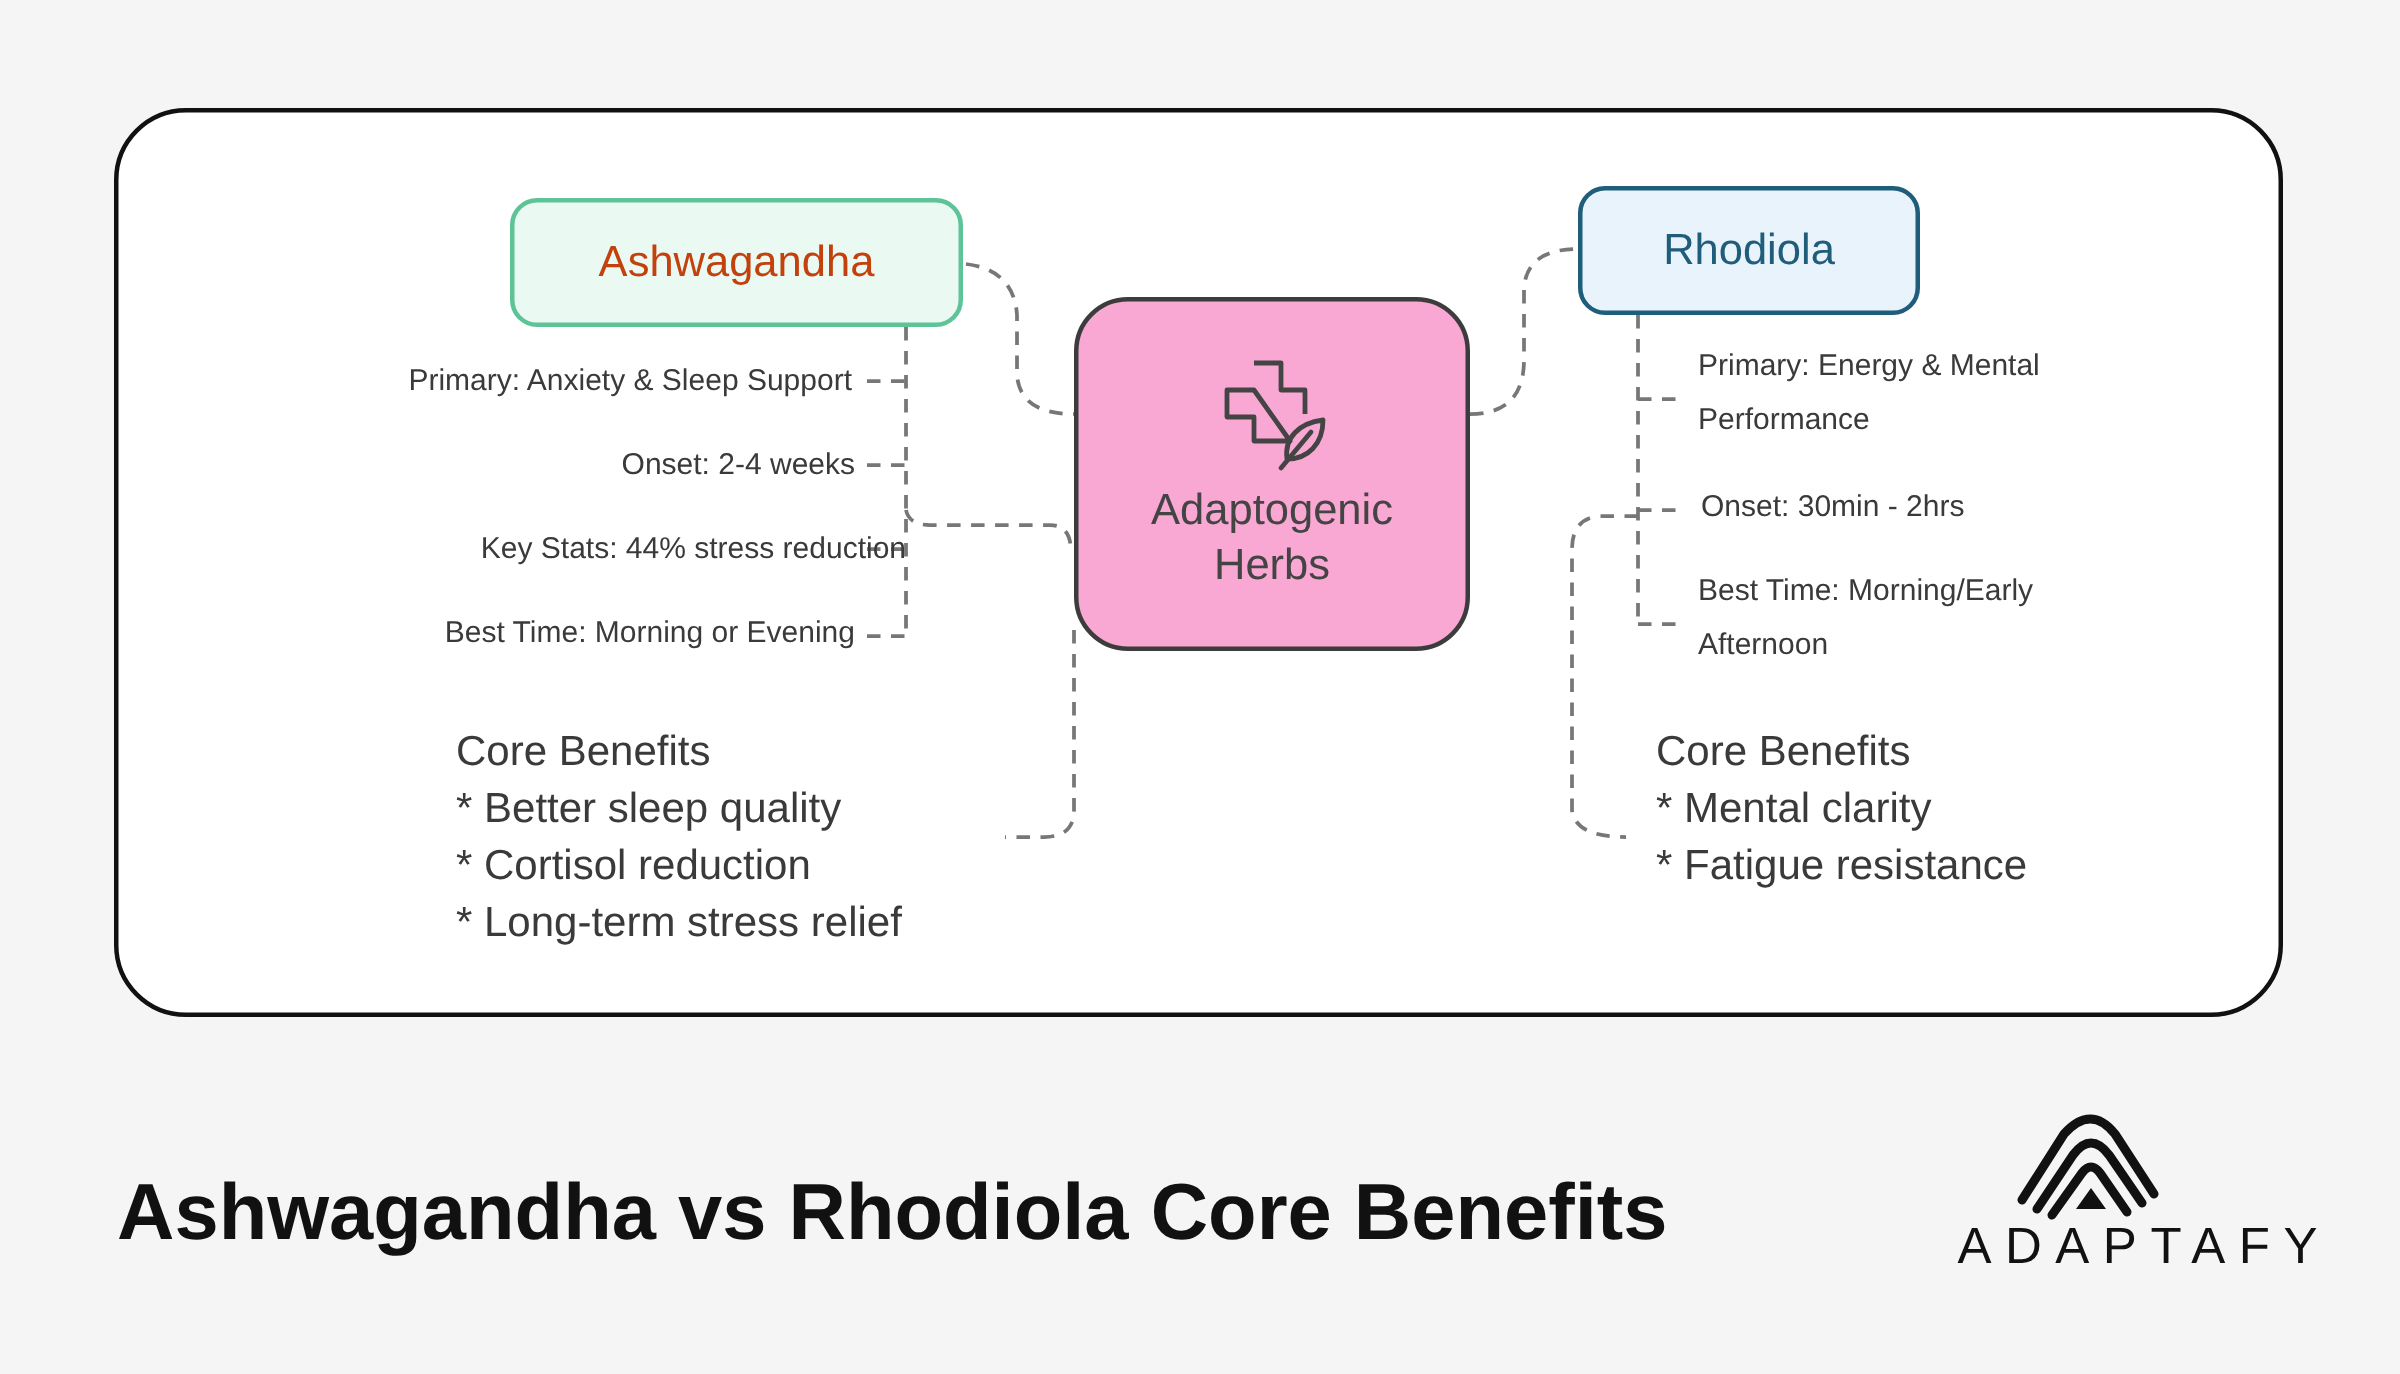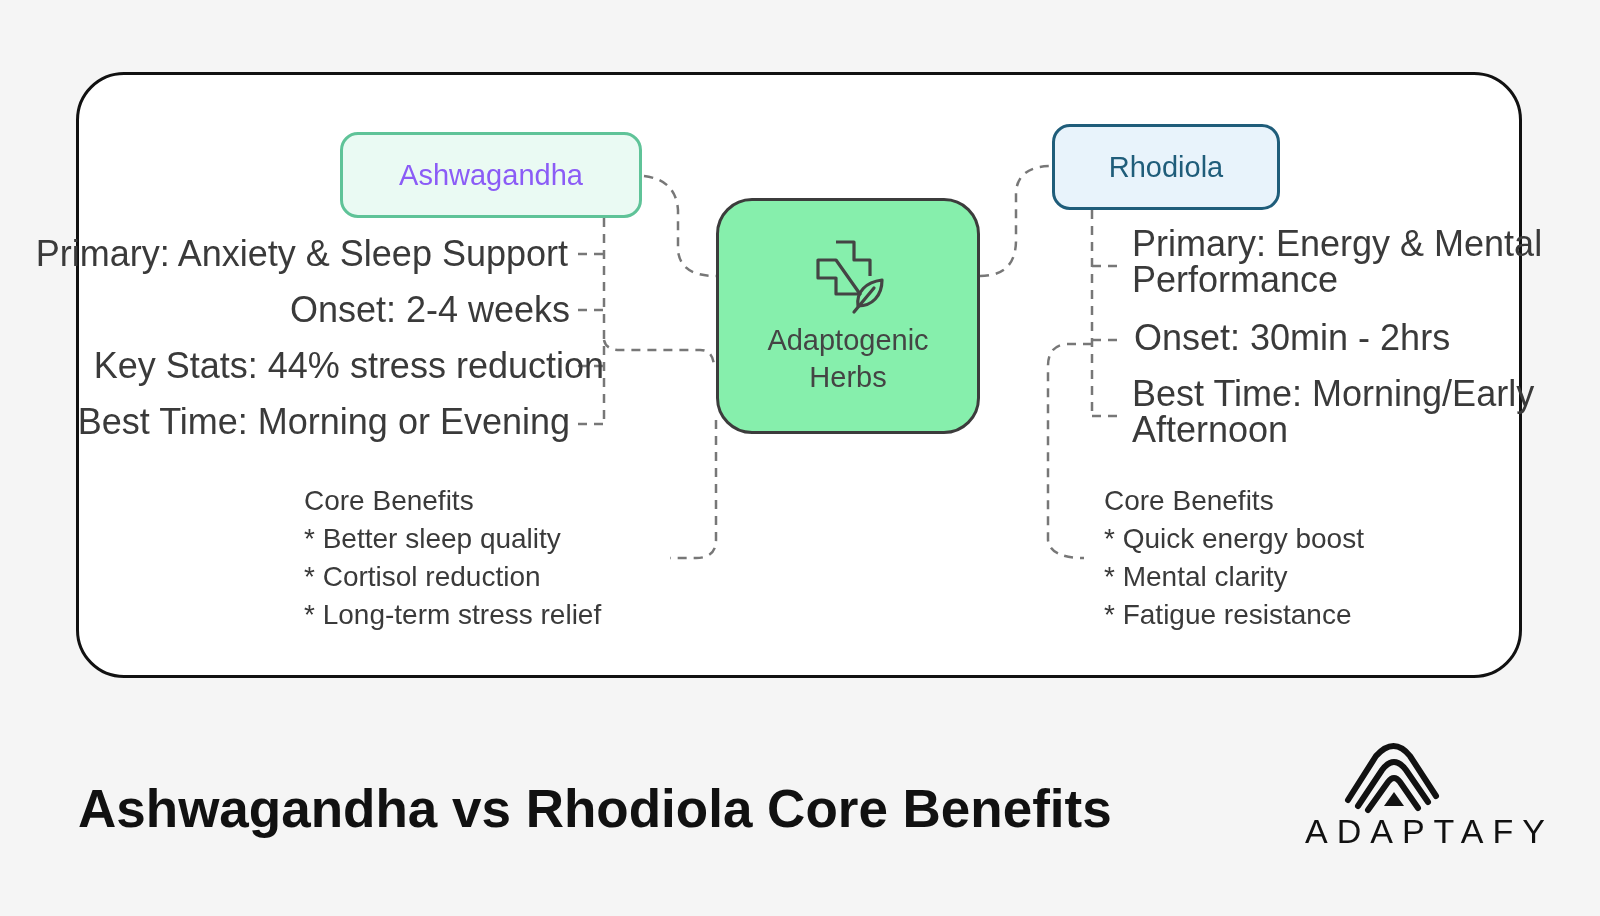--- a/index.html
+++ b/index.html
@@ -1,24 +1,24 @@
 <!DOCTYPE html>
 <html><head>
 <meta charset="utf-8">
 <style>
   html, body { margin:0; padding:0; }
   body { width:1600px; height:916px; background:#f5f5f5; position:relative; overflow:hidden; font-family:"Liberation Sans", sans-serif; color:#3a3a3a; }
   .card { position:absolute; left:76px; top:72px; width:1446px; height:606px; background:#fff; border:3px solid #111; border-radius:48px; box-sizing:border-box; }
   svg.lines { position:absolute; left:0; top:0; }
   .node { position:absolute; box-sizing:border-box; display:flex; align-items:center; justify-content:center; font-size:29px; border-radius:18px; }
-  .ash { left:340px; top:132px; width:302px; height:86px; background:#eafaf3; border:3px solid #5fc398; color:#8b5cf6; }
+  .ash { left:340px; top:132px; width:302px; height:86px; background:#eafaf3; border:3px solid #5fc398; color:#c2410c; }
   .rho { left:1052px; top:124px; width:228px; height:86px; background:#e8f3fb; border:3px solid #1f5d7a; color:#1f5d7a;text-align:center; }
-  .center { left:716px; top:198px; width:264px; height:236px; background:#86efac; border:3px solid #3c3c3c; border-radius:36px; flex-direction:column; font-size:29px; color:#444; text-align:center; line-height:37px; }
+  .center { left:716px; top:198px; width:264px; height:236px; background:#f9a8d4; border:3px solid #3c3c3c; border-radius:36px; flex-direction:column; font-size:29px; color:#444; text-align:center; line-height:37px; }
   .center svg { margin-bottom:6px; }
-  .t { position:absolute; font-size:36px; color:#3a3a3a; white-space:nowrap; line-height:36px; }
+  .t { position:absolute; font-size:20px; color:#3a3a3a; white-space:nowrap; line-height:36px; }
   .right { text-align:right; }
   .block { position:absolute; font-size:28px; color:#3a3a3a; line-height:38px; }
   .title { position:absolute; left:78px; top:778px; font-size:53px; font-weight:bold; color:#111; }
   .logo { position:absolute; left:1268px; top:740px; width:260px; height:110px; }
   .logo-text { position:absolute; left:1270px; top:812px; font-size:34px; font-weight:normal; letter-spacing:9px; color:#111;margin-left:35px; }
 </style>
 </head>
 <body>
 
 <div class="card"></div>
@@ -83,21 +83,20 @@
   <div>Performance</div>
 </div>
 <div class="t" style="left:1134px; top:320px;">Onset: 30min - 2hrs</div>
 <div class="t" style="left:1132px; top:376px;">
   <div>Best Time: Morning/Early</div>
   <div>Afternoon</div>
 </div>
 
 <div class="block" style="left:1104px; top:482px;">
   <div>Core Benefits</div>
-  <div>* Quick energy boost</div>
   <div>* Mental clarity</div>
   <div>* Fatigue resistance</div>
 </div>
 
 <div class="title">Ashwagandha vs Rhodiola Core Benefits</div>
 
 <svg class="logo" viewBox="0 0 260 110">
   <g fill="none" stroke="#111" stroke-width="6" stroke-linecap="round">
     <path d="M80 60 L108 16 Q126 -4 142 16 L168 56"></path>
     <path d="M90 66 L114 30 Q126 14 138 30 L160 62"></path>

